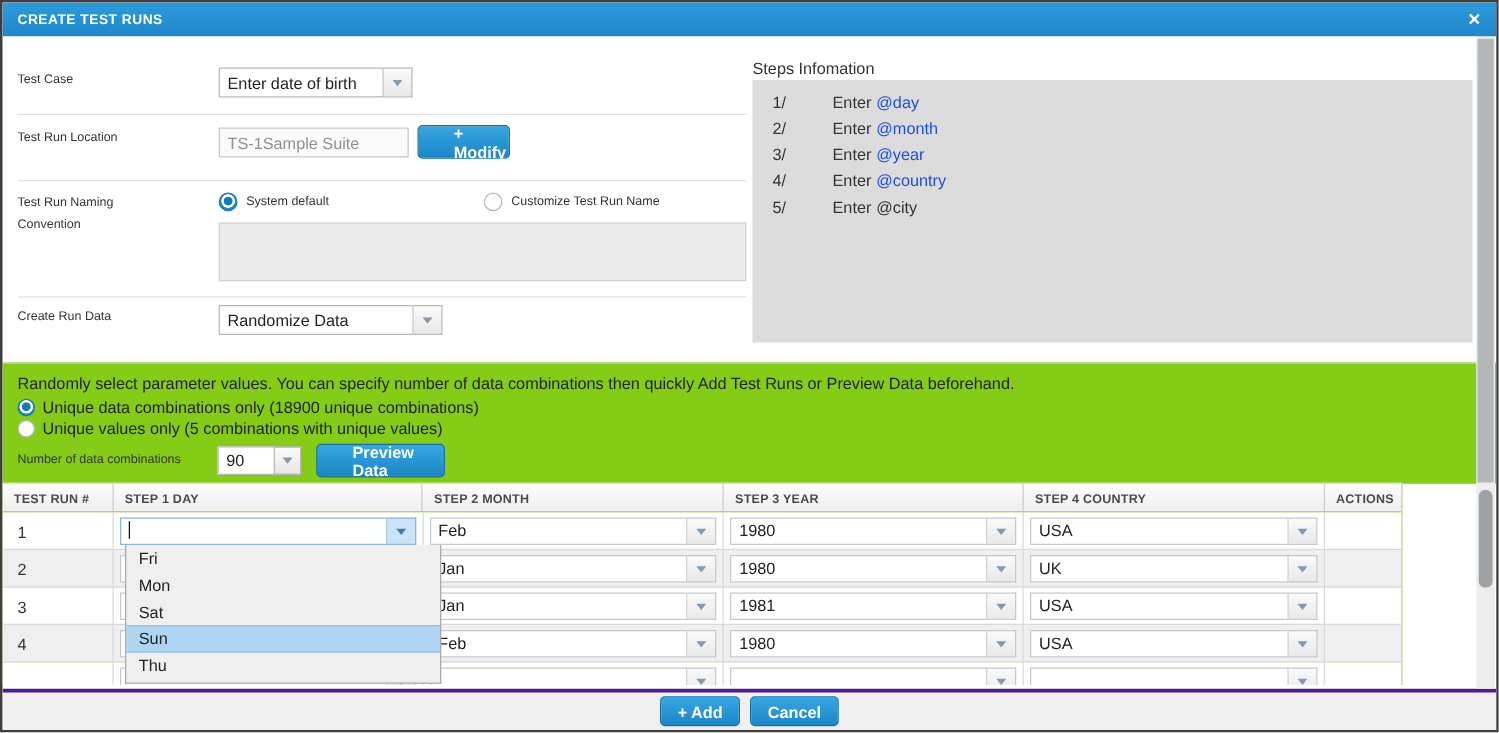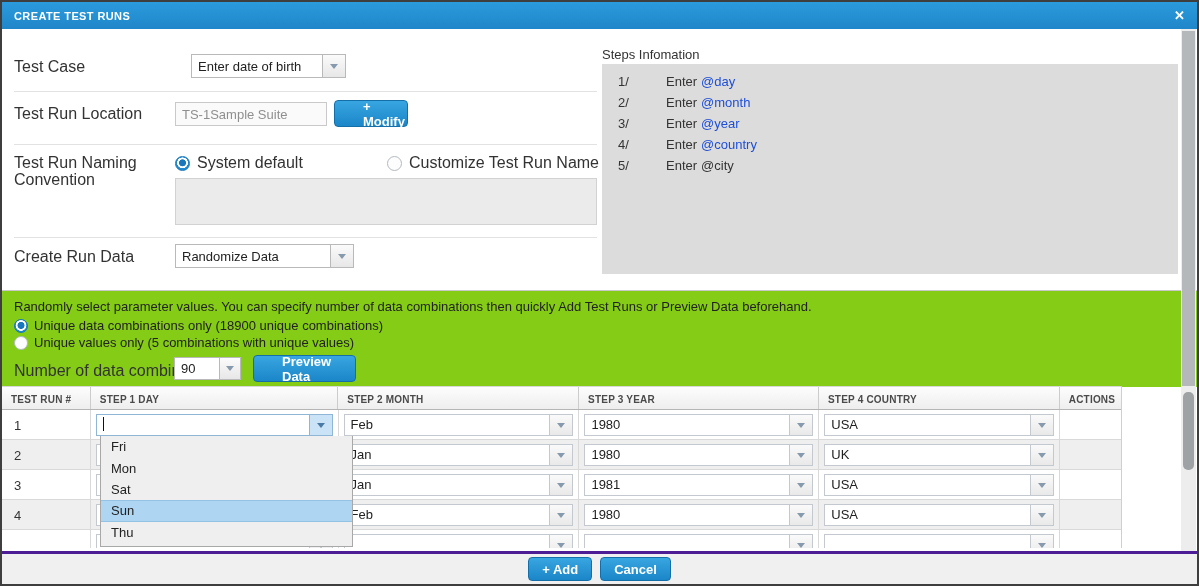--- a/index.html
+++ b/index.html
@@ -9,21 +9,21 @@
 
   
   .titlebar { position:absolute; left:0; top:0; right:0; height:27px;
               background:linear-gradient(#2b9bdd,#1f86c9);
               display:flex; align-items:center; padding:0 12px; z-index:20; }
   .titlebar .title { color:#fff; font-size:11px; font-weight:bold; letter-spacing:.4px; }
   .titlebar .close { margin-left:auto; color:#fff; font-size:13px; font-weight:bold;
                      cursor:pointer; line-height:1; }
 
   
-  .lbl { position:absolute; font-size:16px; color:#333; }
+  .lbl { position:absolute; font-size:10px; color:#333; }
   .combo { position:absolute; display:flex; height:24px; }
   .combo .c-input { background:#fff; border:1px solid #b9b9b9; font-size:13px;
                     color:#222; padding:4px 6px; overflow:hidden; white-space:nowrap; }
   .combo .c-btn { width:23px; background:linear-gradient(#fbfbfb,#e7e7e7);
                   border:1px solid #b9b9b9; border-left:none; display:flex;
                   align-items:center; justify-content:center; cursor:pointer; }
   .tri { width:0; height:0; border-left:4px solid transparent; border-right:4px solid transparent;
          border-top:5px solid #8699ad; }
   .sep { position:absolute; height:1px; background:#e2e2e2; }
   .btn { background:linear-gradient(#38a6e1,#1b86c8); border:1px solid #146fa9;
@@ -113,21 +113,21 @@
 
 <div class="modal">
 
   <div class="titlebar">
     <span class="title">CREATE TEST RUNS</span>
     <span class="close">✕</span>
   </div>
 
   <div class="lbl" style="left:12px; top:56px;">Test Case</div>
   <div class="combo" style="left:173px; top:52px;">
-    <div class="c-input" style="width:132px;margin-left:16px;">Enter date of birth</div>
+    <div class="c-input" style="width:132px;">Enter date of birth</div>
     <div class="c-btn">
       <div class="tri"></div>
     </div>
   </div>
   <div class="sep" style="left:12px; top:89px; width:583px;"></div>
 
   <div class="lbl" style="left:12px; top:103px;">Test Run Location</div>
   <div class="dis-input" style="left:173px; top:100px; width:152px; height:24px;">TS-1Sample Suite</div>
   <div class="btn" style="position:absolute; left:332px; top:98px; width:74px; height:27px;">+ Modify</div>
   <div class="sep" style="left:12px; top:142px; width:583px;"></div>

